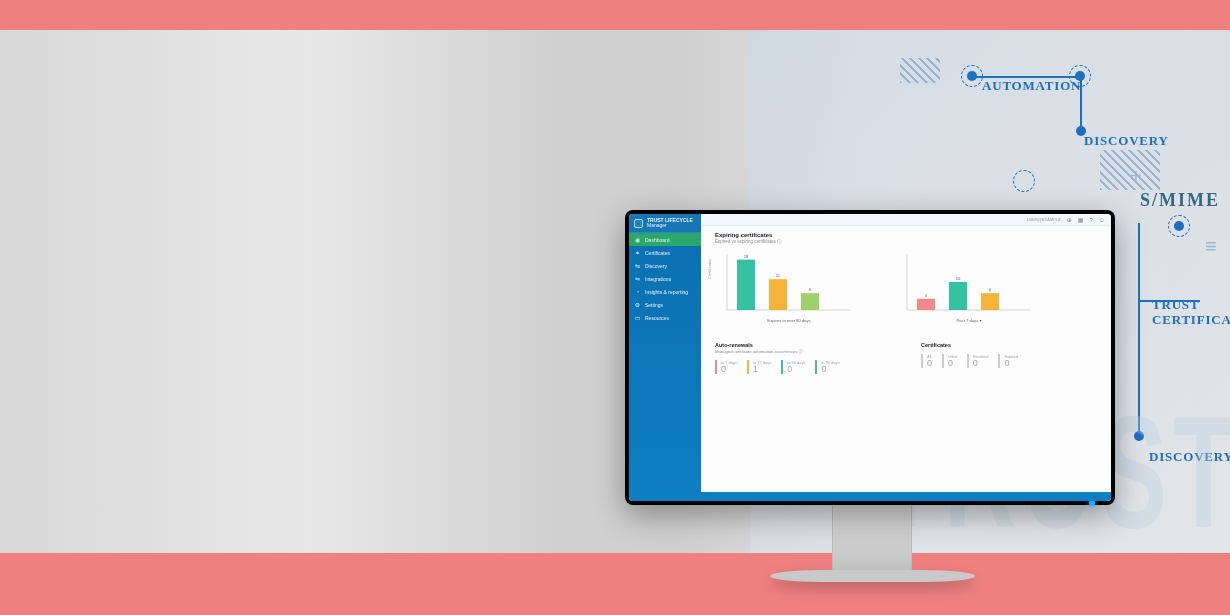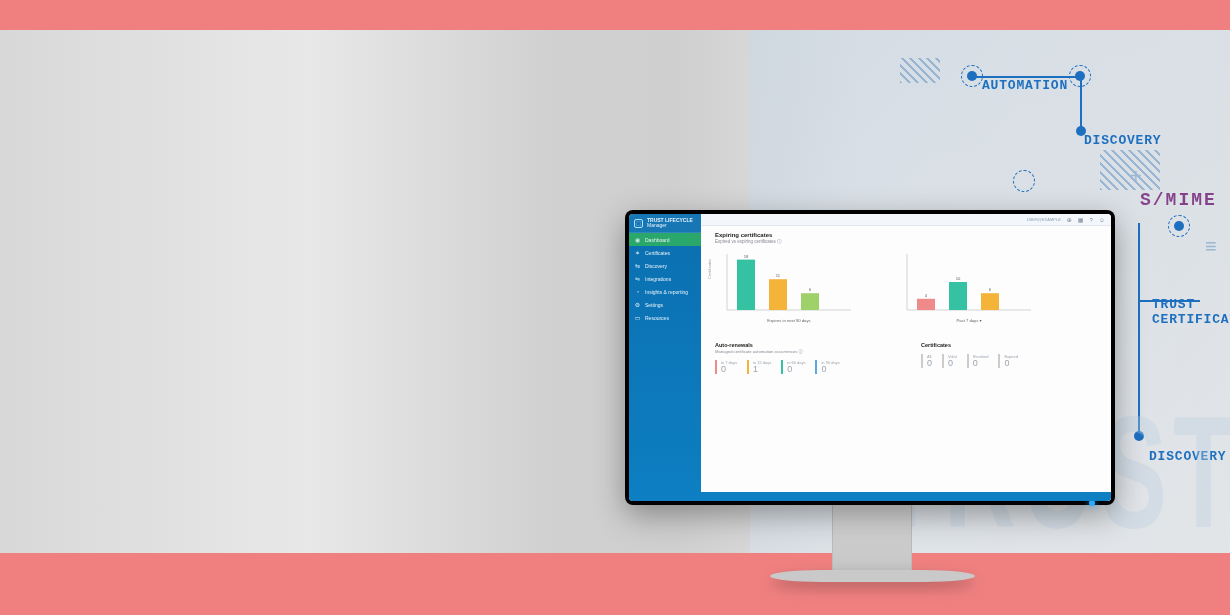--- a/index.html
+++ b/index.html
@@ -3,22 +3,22 @@
 <meta charset="utf-8">
 <style>
   * { margin:0; padding:0; box-sizing:border-box; }
   body { width:1230px; height:615px; font-family:Arial,Helvetica,sans-serif; overflow:hidden; background:#f08080; }
   .stage { position:relative; width:1230px; height:615px; }
   .bg-strip { position:absolute; left:0; right:0; top:30px; height:523px;
               background:linear-gradient(90deg,#d8d8d8 0%,#e8e8e8 25%,#d0d0d0 45%,#cfcfcf 55%,#e2e2e2 70%,#dedede 100%); }
   .bg-strip::after{ content:""; position:absolute; top:0; left:750px; right:0; bottom:0;
                     background:linear-gradient(135deg,rgba(200,215,230,0.55),rgba(230,235,240,0.55)); }
   
-  .deco-label { position:absolute; color:#1d6fbf; font-weight:700; font-size:13px; letter-spacing:0.8px; font-family:Liberation Mono, monospace; }
-  .deco-faint { color:#701a75; opacity:0.8; font-size:18px; font-weight:700; letter-spacing:2px; }
+  .deco-label { position:absolute; color:#1d6fbf; font-weight:700; font-size:13px; letter-spacing:0.8px; font-family:Liberation Serif, serif; }
+  .deco-faint { color:#0c4a6e; opacity:0.8; font-size:18px; font-weight:700; letter-spacing:2px; }
   .deco-dot { position:absolute; width:10px; height:10px; border-radius:50%; background:#1d6fbf; }
   .deco-ring { position:absolute; width:22px; height:22px; border:1px dashed #1d6fbf; border-radius:50%; }
   .deco-line { position:absolute; background:#1d6fbf; }
   .hatch { position:absolute; background:repeating-linear-gradient(45deg,#5a8cc0 0 2px,transparent 2px 6px); opacity:0.5; }
   .plus { position:absolute; color:#9bb8d2; font-size:20px; font-weight:400; }
   .hamb { position:absolute; color:#9bb8d2; font-size:20px; }
   .trust { position:absolute; right:-10px; top:380px; color:#bcd0e2; font-size:100px; font-weight:800; letter-spacing:6px; opacity:0.35; transform:scaleY(1.6); transform-origin:top; pointer-events:none; font-family:"Arial Narrow",Arial; }
 
   
   .monitor { position:absolute; left:625px; top:210px; width:490px; height:295px; background:#000; border-radius:8px; box-shadow:0 10px 30px rgba(0,0,0,0.35); }

